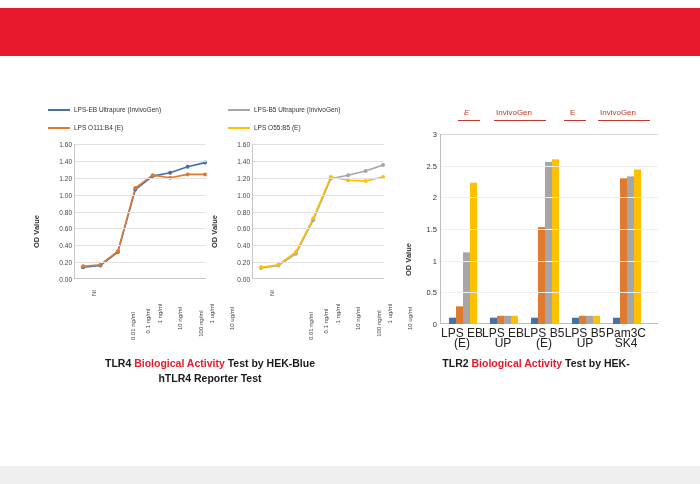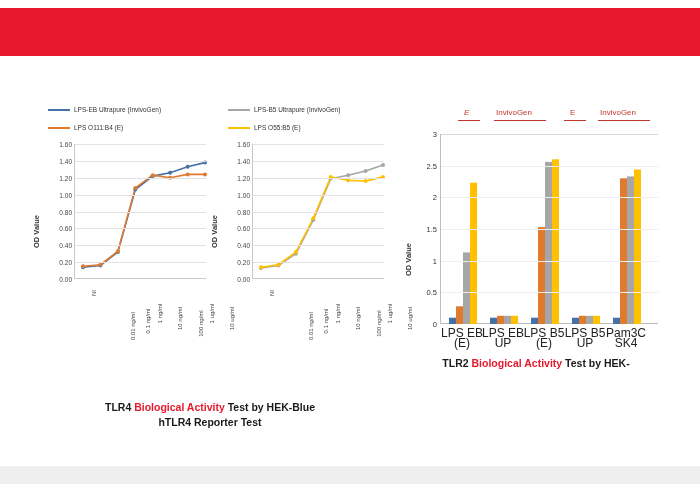--- a/index.html
+++ b/index.html
@@ -382,21 +382,21 @@
       <div class="bar-group-label" style="left:163px; top:242px; width:44px;">
         <div>LPS B5</div>
         <div>UP</div>
       </div>
       <div class="bar-group-label" style="left:204px; top:242px; width:44px;">
         <div>Pam3C</div>
         <div>SK4</div>
       </div>
     </div>
 
-    <div class="caption" style="left:30px; top:300px; width:360px;margin-top:44px;">
+    <div class="caption" style="left:30px; top:300px; width:360px;">
       <span>TLR4 </span><span class="hl">Biological Activity</span><span> Test by HEK-Blue</span><br>
       <span>hTLR4 Reporter Test</span>
     </div>
 
     <div class="caption" style="left:400px; top:300px; width:272px;">
       <span>TLR2 </span><span class="hl">Biological Activity</span><span> Test by HEK-</span><br>
     </div>
 
 
   </div>

